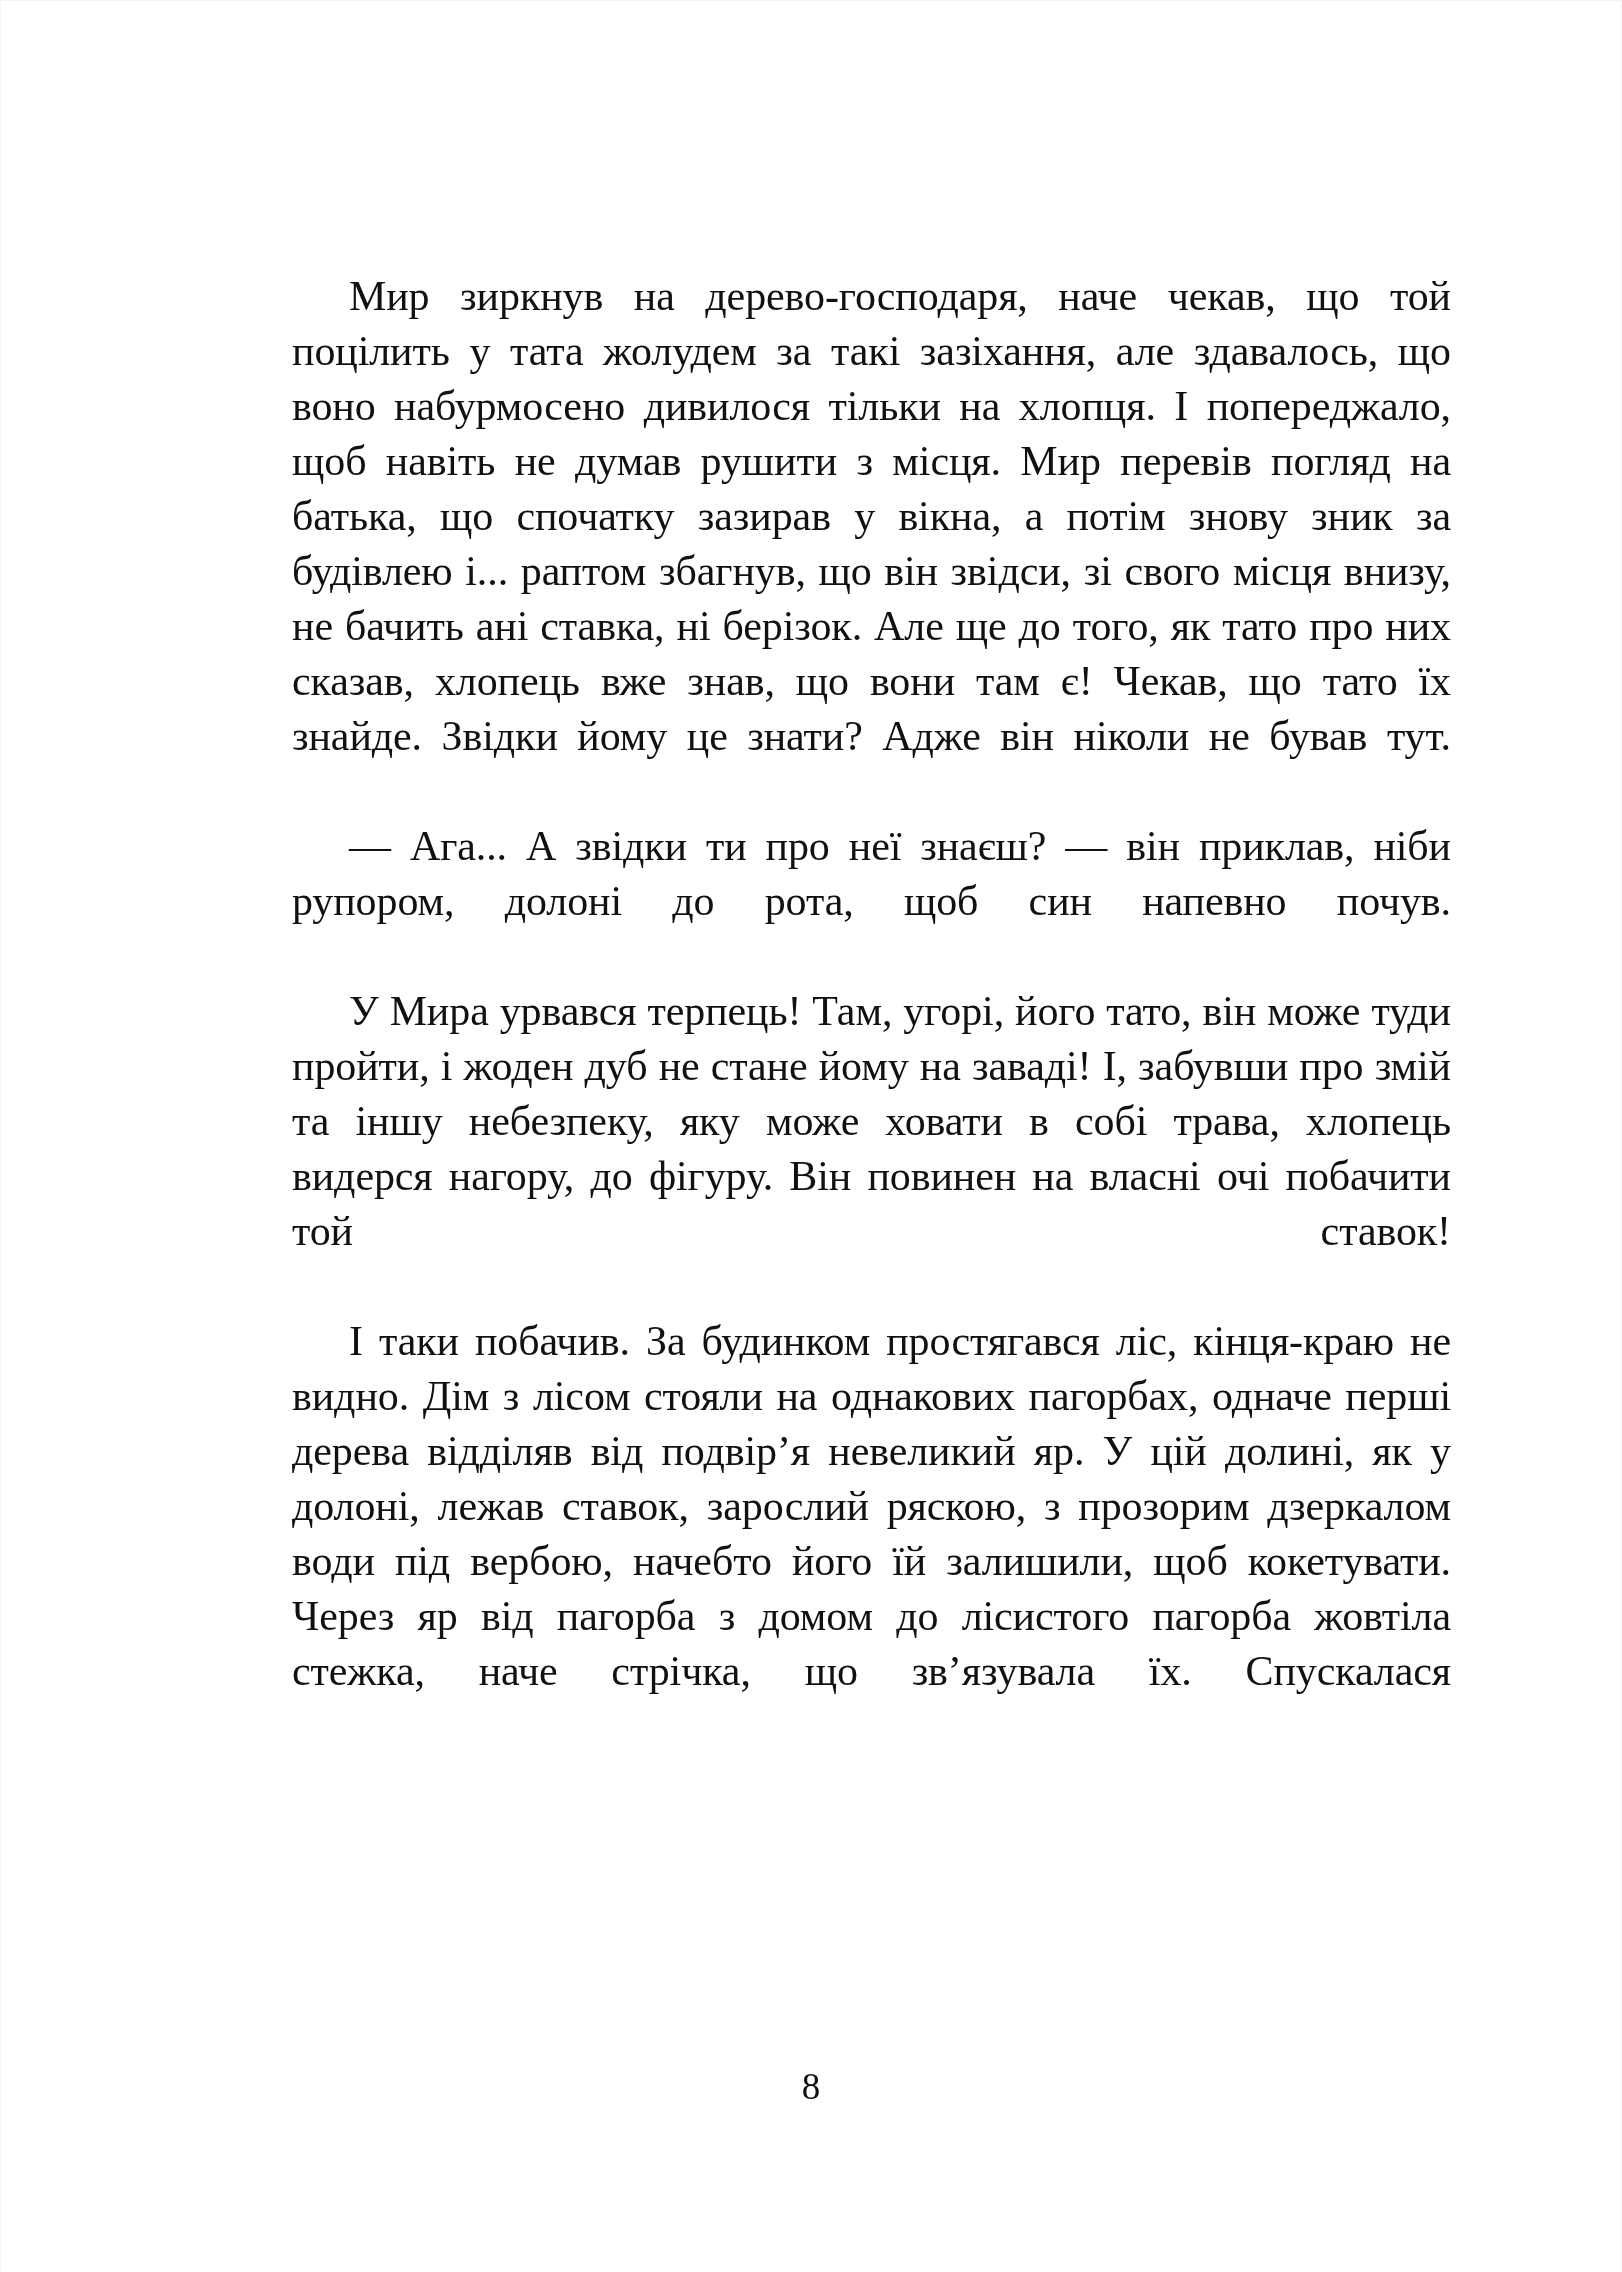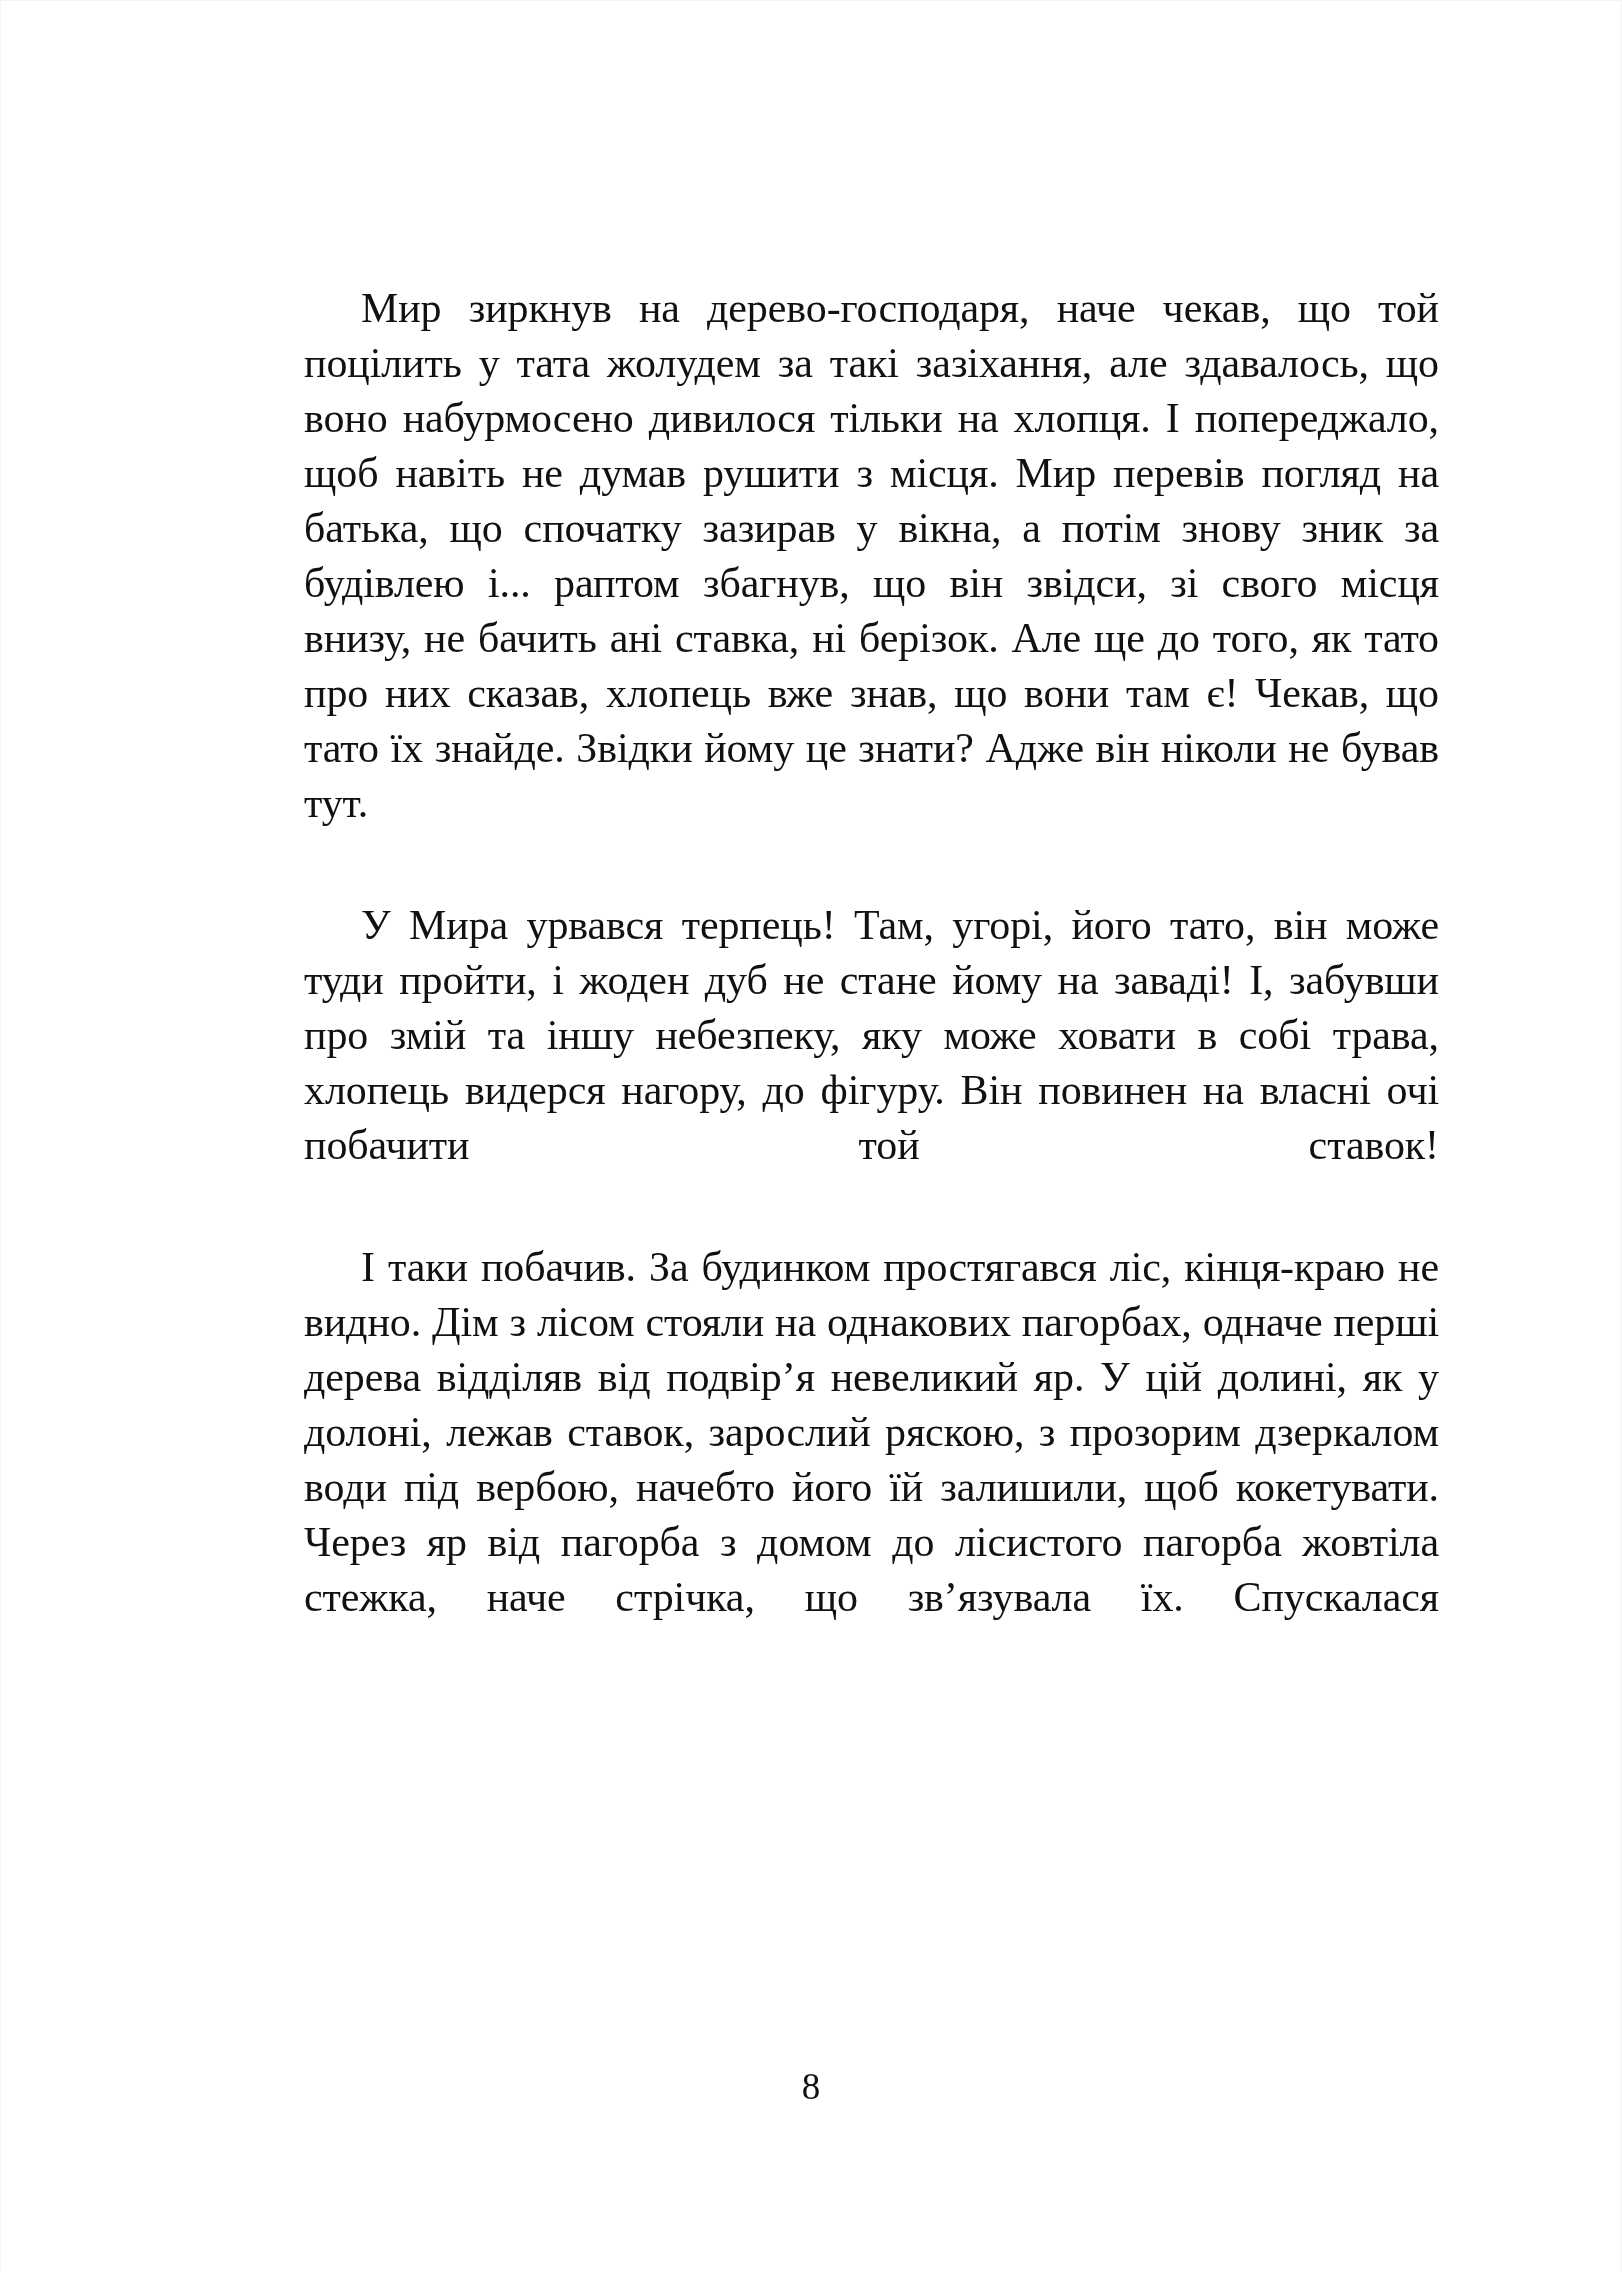--- a/index.html
+++ b/index.html
@@ -30,21 +30,21 @@
   }
 
   .textblock {
     position: absolute;
     left: 292px;
     top: 269px;
     width: 1159px;
   }
 
   p.para {
-    margin: 12px;
+    margin: 0;
     padding: 0;
     text-align: justify;
     text-justify: inter-word;
     text-indent: 57px;
     font-size: 42px;
     line-height: 55px;
     letter-spacing: -0.1px;
     word-spacing: 0.4px;
     hyphens: manual;
     -webkit-hyphens: manual;
@@ -68,20 +68,21 @@
     color: #111111;
   }
 </style>
 </head>
 <body>
 
 <div class="page">
 
   <div class="textblock">
     <p class="para">Мир зиркнув на дерево-господаря, наче чекав, що той поцілить у тата жолудем за такі зазіхання, але здавалось, що воно набурмосено дивилося тільки на хлопця. І попереджало, щоб навіть не думав рушити з місця. Мир перевів погляд на батька, що спочатку зазирав у вікна, а потім знову зник за будівлею і... раптом збагнув, що він звідси, зі свого місця внизу, не бачить ані ставка, ні берізок. Але ще до того, як тато про них сказав, хлопець вже знав, що вони там є! Чекав, що тато їх знайде. Звідки йому це знати? Адже він ніколи не бував тут.</p>
+    <p class="para">— Ага... А звідки ти про неї знаєш? — він приклав, ніби рупором, долоні до рота, щоб син напевно почув.</p>
     <p class="para">У Мира урвався терпець! Там, угорі, його тато, він може туди пройти, і жоден дуб не стане йому на заваді! І, забувши про змій та іншу небезпеку, яку може ховати в собі трава, хлопець видерся нагору, до фігуру. Він повинен на власні очі побачити той ставок!</p>
     <p class="para">І таки побачив. За будинком простягався ліс, кінця-краю не видно. Дім з лісом стояли на однакових пагорбах, одначе перші дерева відділяв від подвір’я невеликий яр. У цій долині, як у долоні, лежав ставок, зарослий ряскою, з прозорим дзеркалом води під вербою, начебто його їй залишили, щоб кокетувати. Через яр від пагорба з домом до лісистого пагорба жовтіла стежка, наче стрічка, що зв’язувала їх. Спускалася</p>
   </div>
 
   <div class="pagenum">8</div>
 
 </div>
 
 
 </body></html>

